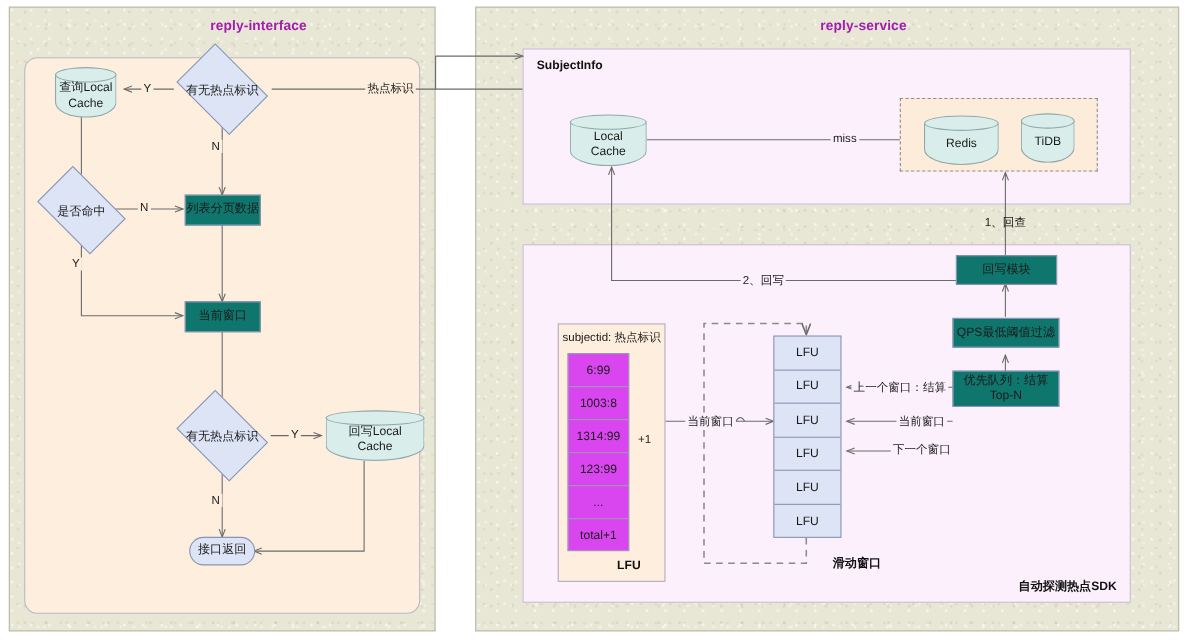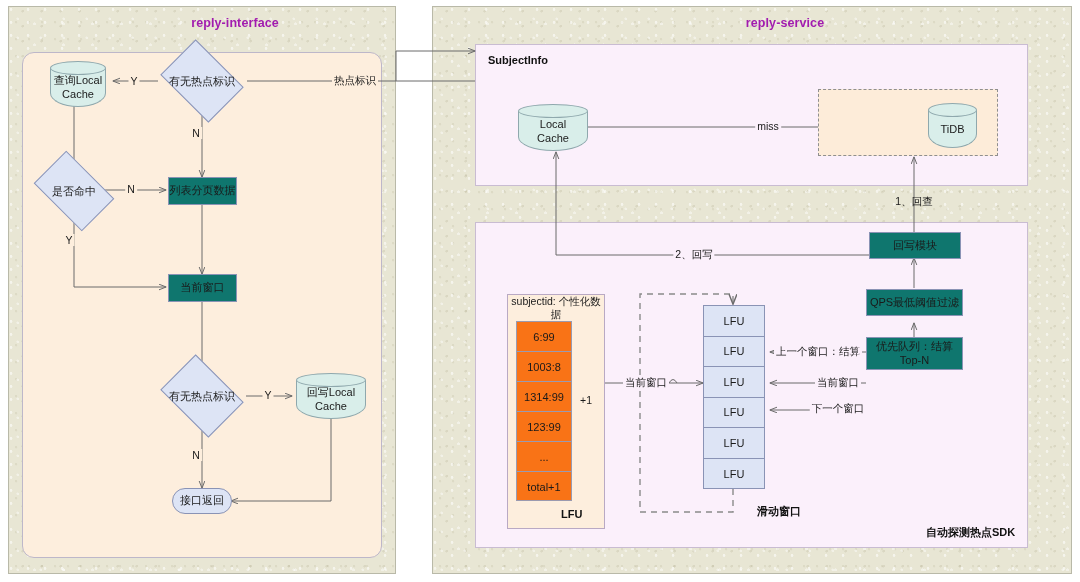--- a/index.html
+++ b/index.html
@@ -104,21 +104,21 @@
   
   .stack{position:absolute;box-sizing:border-box;border:1px solid #8a93b5;background:#dde4f5;}
   .stack .cell{
     box-sizing:border-box;
     border-bottom:1px solid #8a93b5;
     display:flex;align-items:center;justify-content:center;
     font-size:11px;color:#1a1a1a;
   }
   .stack .cell:last-child{border-bottom:none;}
 
-  .tbl{position:absolute;box-sizing:border-box;border:1px solid #9a9ab0;background:#f97316;}
+  .tbl{position:absolute;box-sizing:border-box;border:1px solid #9a9ab0;background:#d946ef;}
   .tbl .row{
     box-sizing:border-box;border-bottom:1px solid #9a9ab0;
     display:flex;align-items:center;justify-content:center;
     font-size:11px;color:#1a1a1a;
   }
   .tbl .row:last-child{border-bottom:none;}
 
   
   svg.links{position:absolute;left:0;top:0;width:1080px;height:582px;overflow:visible;}
   svg.links path,svg.links line{fill:none;stroke:#6b6b6b;stroke-width:1;}
@@ -247,21 +247,21 @@
 
   <div class="node rect" style="left:168px;top:177px;width:69px;height:28px;">列表分页数据</div>
 
   <div class="node rect" style="left:168px;top:274px;width:69px;height:28px;">当前窗口</div>
 
   <div class="diamond-wrap" style="left:168px;top:371px;width:68px;height:50px;">
     <div class="dshape"></div>
     <div class="dlabel">有无热点标识</div>
   </div>
 
-  <div class="cyl" style="left:296px;top:373px;width:70px;height:46px;">
+  <div class="cyl" style="left:296px;top:373px;width:90px;height:46px;">
     <div class="body"></div>
     <div class="top"></div>
     <div class="lbl">
         <span>回写Local<br>Cache</span>
       </div>
   </div>
 
   <div class="node rounded" style="left:172px;top:488px;width:60px;height:26px;">接口返回</div>
 
   <div class="edge-lbl onwhite" style="left:134px;top:81px;">Y</div>
@@ -275,20 +275,25 @@
   <div class="cyl" style="left:518px;top:104px;width:70px;height:47px;">
     <div class="body"></div>
     <div class="top"></div>
     <div class="lbl">
         <span>Local<br>Cache</span>
       </div>
   </div>
 
   <div class="dashed peachfill" style="left:818px;top:89px;width:180px;height:67px;"></div>
 
+  <div class="cyl" style="left:840px;top:105px;width:68px;height:45px;">
+    <div class="body"></div>
+    <div class="top"></div>
+    <div class="lbl">Redis</div>
+  </div>
 
   <div class="cyl" style="left:928px;top:103px;width:49px;height:45px;">
     <div class="body"></div>
     <div class="top"></div>
     <div class="lbl">TiDB</div>
   </div>
 
   <div class="edge-lbl onlilac" style="left:728px;top:126px;margin-left:40px;">miss</div>
   <div class="edge-lbl onbeige" style="left:914px;top:202px;">1、回查</div>
 
@@ -296,21 +301,21 @@
 
   <div class="node rect" style="left:866px;top:289px;width:97px;height:27px;">QPS最低阈值过滤</div>
 
   <div class="node rect" style="left:866px;top:337px;width:97px;height:33px;">
     <span>优先队列：结算<br>Top-N</span>
   </div>
 
   <div class="edge-lbl onlilac" style="left:694px;top:255px;">2、回写</div>
 
   <div class="region" style="left:507px;top:294px;width:98px;height:235px;background:#fdeedd;border:1px solid #b9a9c4;"></div>
-  <div class="node" style="left:507px;top:298px;width:98px;height:20px;font-size:10.5px;">subjectid: 个性化数据</div>
+  <div class="node" style="left:507px;top:298px;width:98px;height:20px;font-size:10.5px;">subjectid: 热点标识</div>
 
   <div class="tbl" style="left:516px;top:321px;width:56px;height:180px;">
     <div class="row" style="height:30px;">6:99</div>
     <div class="row" style="height:30px;">1003:8</div>
     <div class="row" style="height:30px;">1314:99</div>
     <div class="row" style="height:30px;">123:99</div>
     <div class="row" style="height:30px;">...</div>
     <div class="row" style="height:30px;">total+1</div>
   </div>
   <div class="edge-lbl" style="left:586px;top:400px;font-weight:normal;">+1</div>

